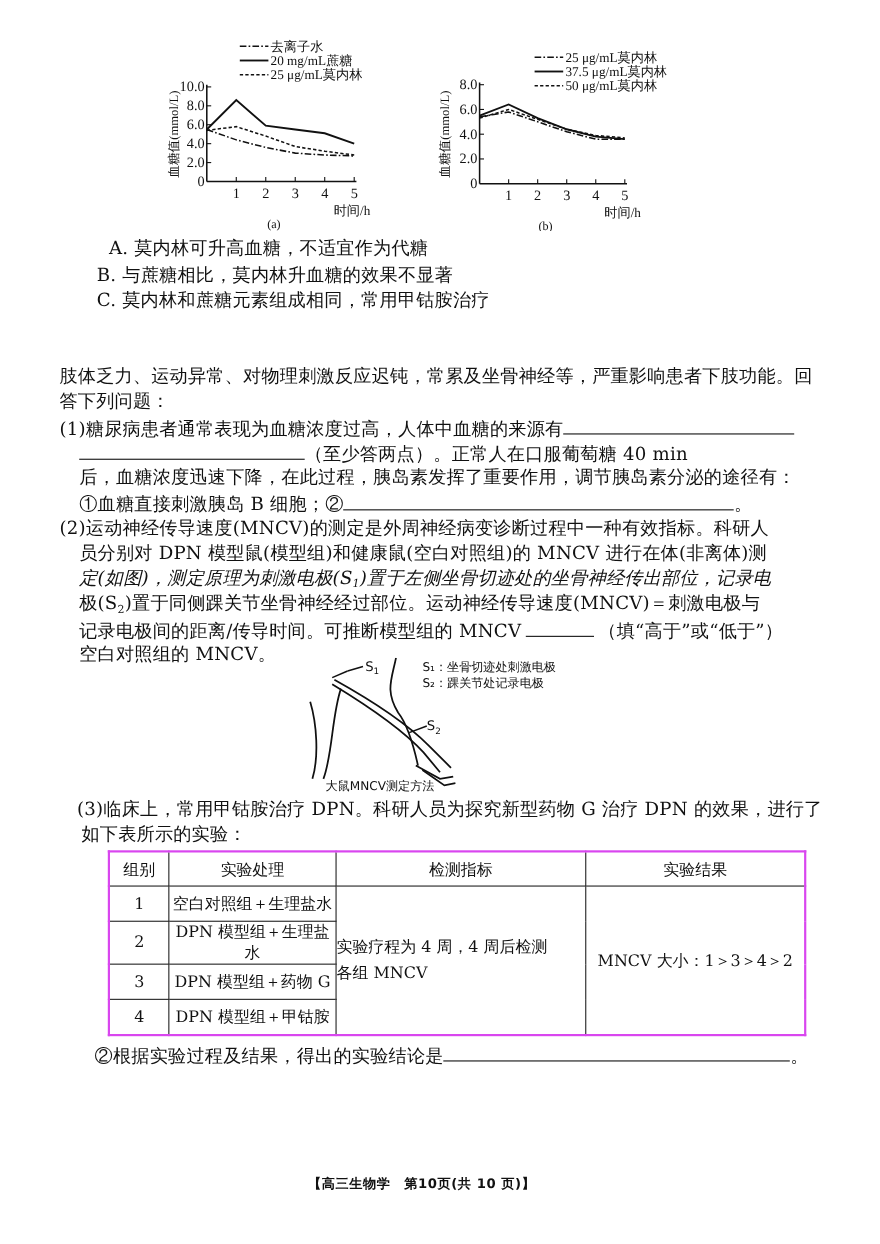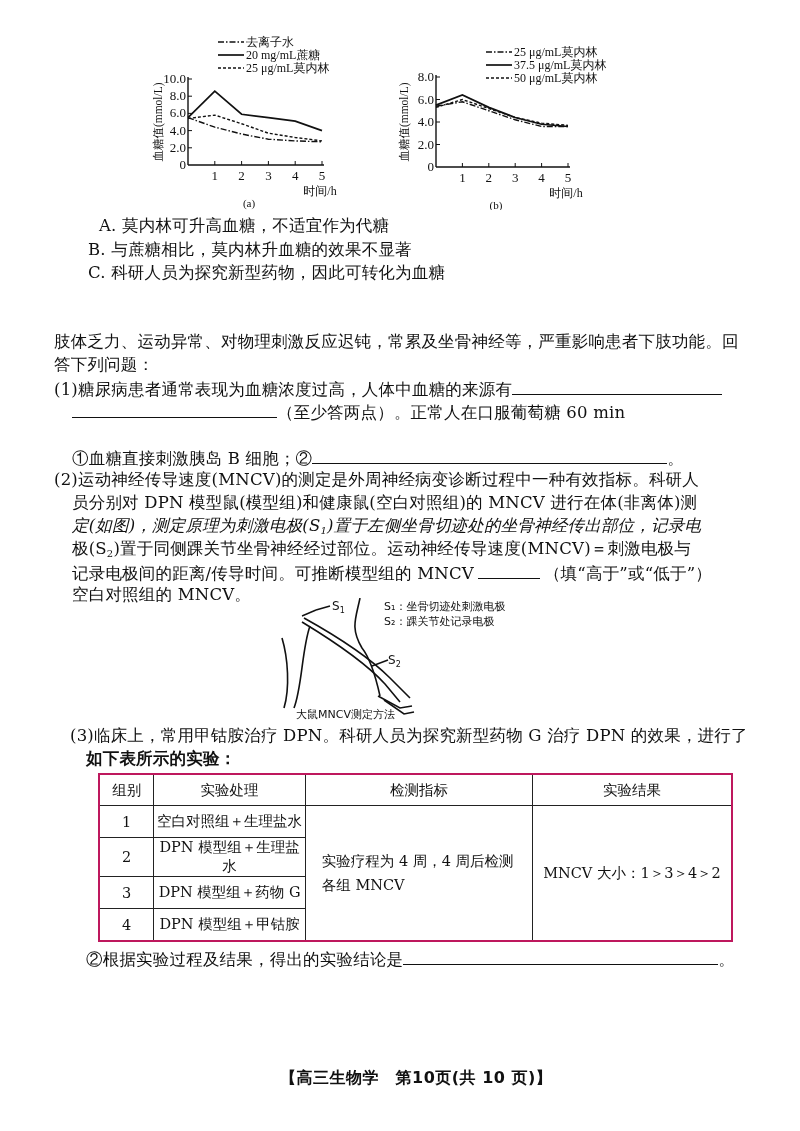--- a/index.html
+++ b/index.html
@@ -8,24 +8,24 @@
   .page { position: absolute; left: 0; top: 0; width: 800px; height: 1131px; }
   .chart { position: absolute; }
   .chart svg text { font-family: "Liberation Serif", "DejaVu Serif", serif; fill: #111; }
   .line { position: absolute; font-size: 16.5px; line-height: 20px; white-space: nowrap; letter-spacing: 0.2px; }
   .blank { display: inline-block; border-bottom: 1.3px solid #111; height: 16px; vertical-align: baseline; }
   .opt { left: 88px; }
   .sub { font-size: 10px; vertical-align: -3px; }
   table.exp { position: absolute; left: 98px; top: 773px; width: 635px; border-collapse: collapse;
               font-size: 14.5px; }
   table.exp td, table.exp th { border: 1px solid #222; text-align: center; font-weight: normal; padding: 0; }
-  table.exp { border: 2px solid #be185d; }
+  table.exp { border: 2px solid #d946ef; }
   table.exp th { height: 30px; }
   table.exp td { height: 31px; }
-  .footer { position: absolute; left: 280px; top: 1068px; font-size: 16px; font-weight: bold;
+  .footer { position: absolute; left: 280px; top: 1068px; font-size: 12px; font-weight: bold;
             font-family: "DejaVu Sans", "Liberation Sans", sans-serif; letter-spacing: 0.5px; }
   .diagram { position: absolute; left: 280px; top: 598px; width: 260px; height: 125px; }
   .diagram svg text { font-family: "DejaVu Sans", "Liberation Sans", sans-serif; fill: #111; }
 </style>
 </head>
 <body>
 
 <div class="page">
 
   <div class="chart" style="left:150px; top:30px; width:200px; height:180px;">
@@ -101,31 +101,32 @@
         <line x1="96" y1="25" x2="122" y2="25" stroke="#111" stroke-width="1.7"></line>
         <text x="124" y="29" font-size="12">37.5 μg/mL莫内林</text>
         <polyline points="46,67.375 72.4,59.5 98.80000000000001,68.5 125.2,77.5 151.60000000000002,83.125 178,85.375" fill="none" stroke="#111" stroke-width="1.4" stroke-dasharray="3,2"></polyline>
         <line x1="96" y1="38" x2="122" y2="38" stroke="#111" stroke-width="1.3" stroke-dasharray="3,2"></line>
         <text x="124" y="42" font-size="12">50 μg/mL莫内林</text>
       </svg>
   </div>
 
   <div class="line opt" style="top:216px;margin-left:11px;">A. 莫内林可升高血糖，不适宜作为代糖</div>
   <div class="line opt" style="top:240px;">B. 与蔗糖相比，莫内林升血糖的效果不显著</div>
-  <div class="line opt" style="top:263px;">C. 科研人员为探究新型药物，因此可转化为血糖</div>
+  <div class="line opt" style="top:263px;">C. 莫内林和蔗糖元素组成相同，常用甲钴胺治疗</div>
 
   <div class="line" style="left:54px; top:332px;">肢体乏力、运动异常、对物理刺激反应迟钝，常累及坐骨神经等，严重影响患者下肢功能。回</div>
   <div class="line" style="left:54px; top:355px;">答下列问题：</div>
 
   <div class="line" style="left:54px; top:378px;">
     <span>(1)糖尿病患者通常表现为血糖浓度过高，人体中血糖的来源有</span><span class="blank" style="width:210px;"></span>
   </div>
   <div class="line" style="left:72px; top:401px;">
-    <span class="blank" style="width:205px;"></span><span>（至少答两点）。正常人在口服葡萄糖 60 min</span>
-  </div>
+    <span class="blank" style="width:205px;"></span><span>（至少答两点）。正常人在口服葡萄糖 40 min</span>
+  </div>
+  <div class="line" style="left:72px; top:424px;">后，血糖浓度迅速下降，在此过程，胰岛素发挥了重要作用，调节胰岛素分泌的途径有：</div>
   <div class="line" style="left:72px; top:447px;">
     <span>①血糖直接刺激胰岛 B 细胞；②</span><span class="blank" style="width:355px;"></span><span>。</span>
   </div>
 
   <div class="line" style="left:54px; top:470px;">(2)运动神经传导速度(MNCV)的测定是外周神经病变诊断过程中一种有效指标。科研人</div>
   <div class="line" style="left:72px; top:493px;">员分别对 DPN 模型鼠(模型组)和健康鼠(空白对照组)的 MNCV 进行在体(非离体)测</div>
   <div class="line" style="left:72px; top:516px;font-style:italic;">
     <span>定(如图)，测定原理为刺激电极(S</span><span class="sub">1</span><span>)置于左侧坐骨切迹处的坐骨神经传出部位，记录电</span>
   </div>
   <div class="line" style="left:72px; top:539px;">
@@ -154,40 +155,40 @@
       </g>
       <text x="52" y="12" font-size="12"><tspan>S</tspan><tspan font-size="8" dy="3">1</tspan></text>
       <text x="108" y="66" font-size="12"><tspan>S</tspan><tspan font-size="8" dy="3">2</tspan></text>
       <text x="104" y="12" font-size="11">S₁：坐骨切迹处刺激电极</text>
       <text x="104" y="27" font-size="11">S₂：踝关节处记录电极</text>
       <text x="16" y="120" font-size="11">大鼠MNCV测定方法</text>
     </svg>
   </div>
 
   <div class="line" style="left:70px; top:726px;">(3)临床上，常用甲钴胺治疗 DPN。科研人员为探究新型药物 G 治疗 DPN 的效果，进行了</div>
-  <div class="line" style="left:86px; top:749px;font-weight:bold;">如下表所示的实验：</div>
+  <div class="line" style="left:74px; top:749px;">如下表所示的实验：</div>
 
   <table class="exp">
     <colgroup>
       <col style="width:55px">
         <col style="width:152px">
         <col style="width:228px">
         <col style="width:200px">
     </colgroup>
     <tbody>
         <tr>
       <th>组别</th>
       <th>实验处理</th>
       <th>检测指标</th>
       <th>实验结果</th>
     </tr>
     <tr>
       <td>1</td>
       <td>空白对照组＋生理盐水</td>
-      <td rowspan="4" style="text-align:left; padding-left:16px; line-height:24px;">
+      <td rowspan="4" style="text-align:left; padding-left:0; line-height:24px;">
         <div>实验疗程为 4 周，4 周后检测</div>
         <div>各组 MNCV</div>
       </td>
       <td rowspan="4">MNCV 大小：1＞3＞4＞2</td>
     </tr>
     <tr>
       <td>2</td>
       <td>DPN 模型组＋生理盐水</td>
     </tr>
     <tr>

